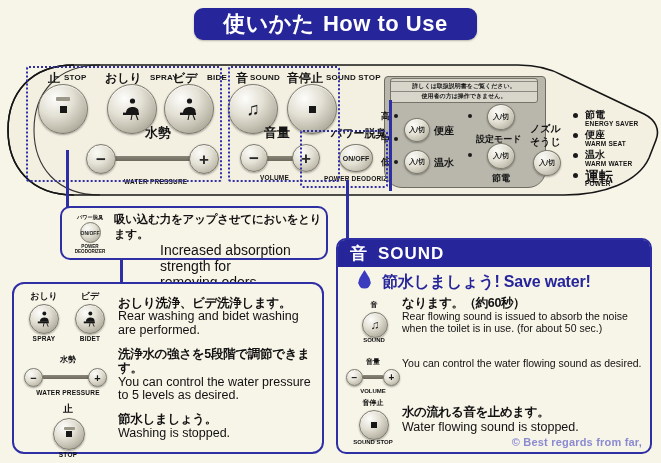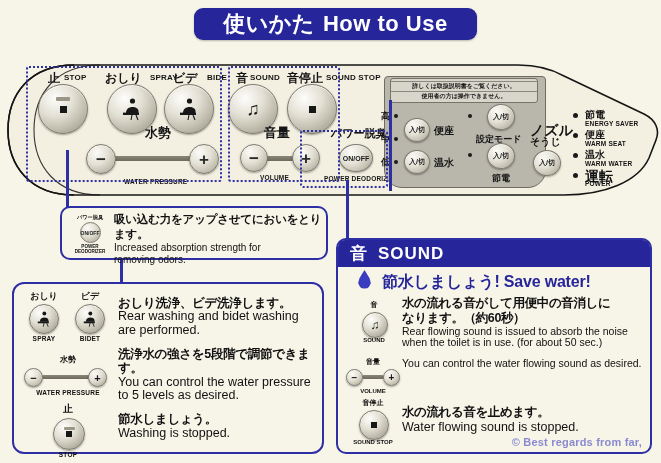--- a/index.html
+++ b/index.html
@@ -143,21 +143,21 @@
     position: absolute;
     background: #f7f4e8;
     border: 2.4px solid #2f2fa5;
     border-radius: 12px;
     box-sizing: border-box;
   }
 
   .deo-box { left: 60px; top: 206px; width: 268px; height: 54px; border-radius: 10px;}
   .deo-text { position: absolute; left: 52px; top: 4px; }
   .deo-jp { font-size: 11.5px; font-weight: bold; color:#111; letter-spacing:-0.2px;}
-  .deo-en { font-size: 10px; color:#111; line-height: 1.15; }
+  .deo-en { font-size: 14px; color:#111; line-height: 1.15; margin-left: 46px; }
 
   .mini-icon {
     position: absolute;
     left: 8px; top: 6px;
     width: 40px; text-align: center;
   }
   .mini-icon .t { font-size: 5.2px; font-weight: bold; color:#111; }
   .mini-icon .c {
     width: 19px; height: 19px; margin: 1px auto 0;
     border-radius: 50%;
@@ -340,21 +340,21 @@
     <span style="font-size:7px;font-weight:bold;">入/切</span>
   </div>
   <div class="lbl jp" style="left:476px; top:133px; font-size:9px;">設定モード</div>
 
   <div class="dot-ind" style="left:468px; top:153px;"></div>
   <div class="btn small" style="left:487px; top:143px; width:28px; height:26px;">
     <span style="font-size:7px;font-weight:bold;">入/切</span>
   </div>
   <div class="lbl jp" style="left:492px; top:172px; font-size:9px;">節電</div>
 
-  <div class="lbl jp" style="left:530px; top:122px; font-size:14px;">ノズル</div>
+  <div class="lbl jp" style="left:530px; top:122px; font-size:10px;">ノズル</div>
   <div class="lbl jp" style="left:530px; top:135px; font-size:10px;">そうじ</div>
   <div class="btn small" style="left:533px; top:150px; width:28px; height:26px;">
     <span style="font-size:7px;font-weight:bold;">入/切</span>
   </div>
 
   <div class="status-dot" style="left:573px; top:113px;"></div>
   <div class="lbl jp" style="left:585px; top:108px; font-size:10px;">節電</div>
   <div class="lbl en-tiny" style="left:585px; top:120px;">ENERGY SAVER</div>
 
   <div class="status-dot" style="left:573px; top:133px;"></div>
@@ -475,21 +475,20 @@
     <div class="save-water">節水しましょう!  Save water!</div>
 
     <div class="sicon" style="left:8px; top:60px;">
       <div class="t">音</div>
       <div class="btn" style="position:relative; left:16px; top:2px; width:26px; height:26px;">
         <span style="font-size:12px;">♫</span>
       </div>
       <div class="b">SOUND</div>
     </div>
     <div class="srow" style="left:64px; top:56px; width:246px;">
-      <div class="j">水の流れる音がして用便中の音消しに</div>
       <div class="j">なります。（約60秒）</div>
       <div class="e">Rear flowing sound is issued to absorb the noise</div>
       <div class="e">when the toilet is in use. (for about 50 sec.)</div>
     </div>
 
     <div class="sicon" style="left:4px; top:117px; width:62px;">
       <div class="t">音量</div>
       <div style="position:relative; height:20px;">
         <div class="slider-bar" style="left:20px; top:8px; width:22px; height:4px;"></div>
         <div class="btn small" style="left:4px; top:2px; width:17px; height:17px;">

